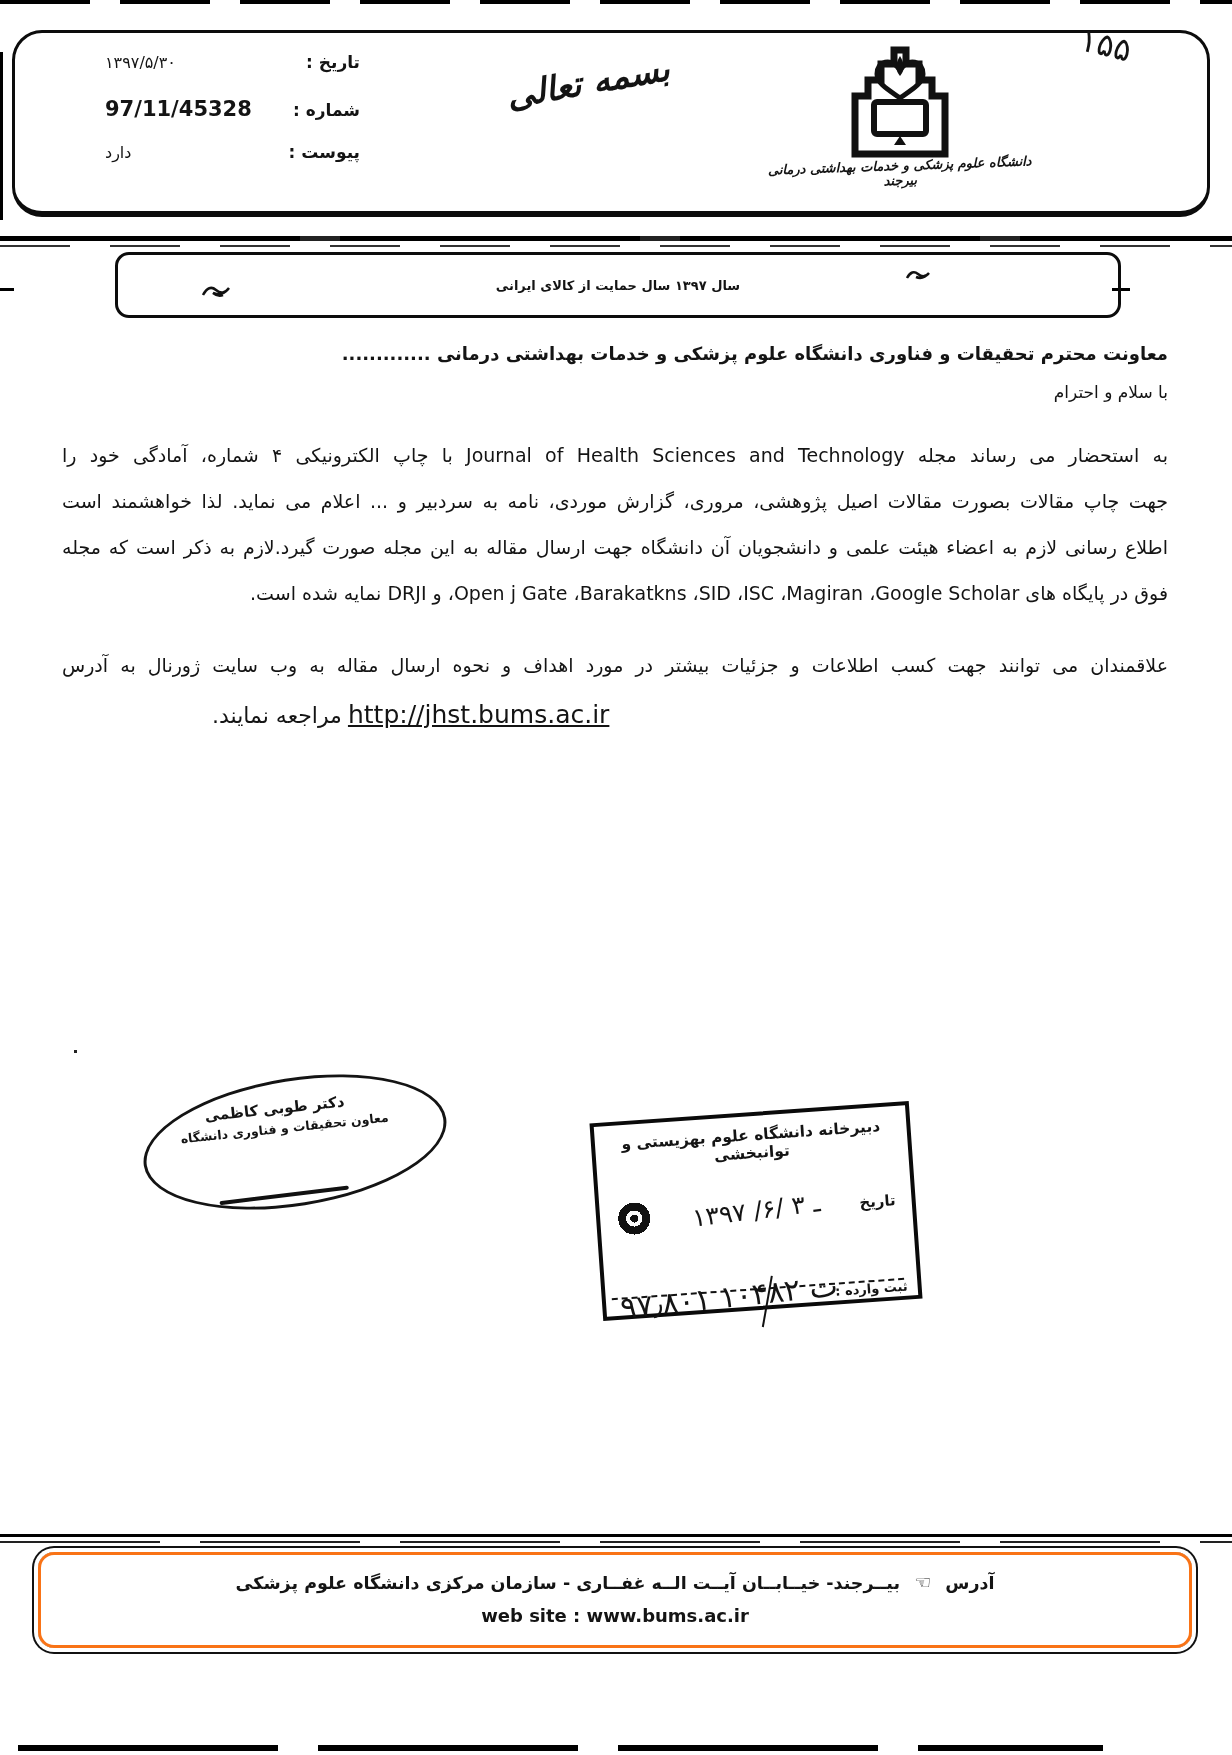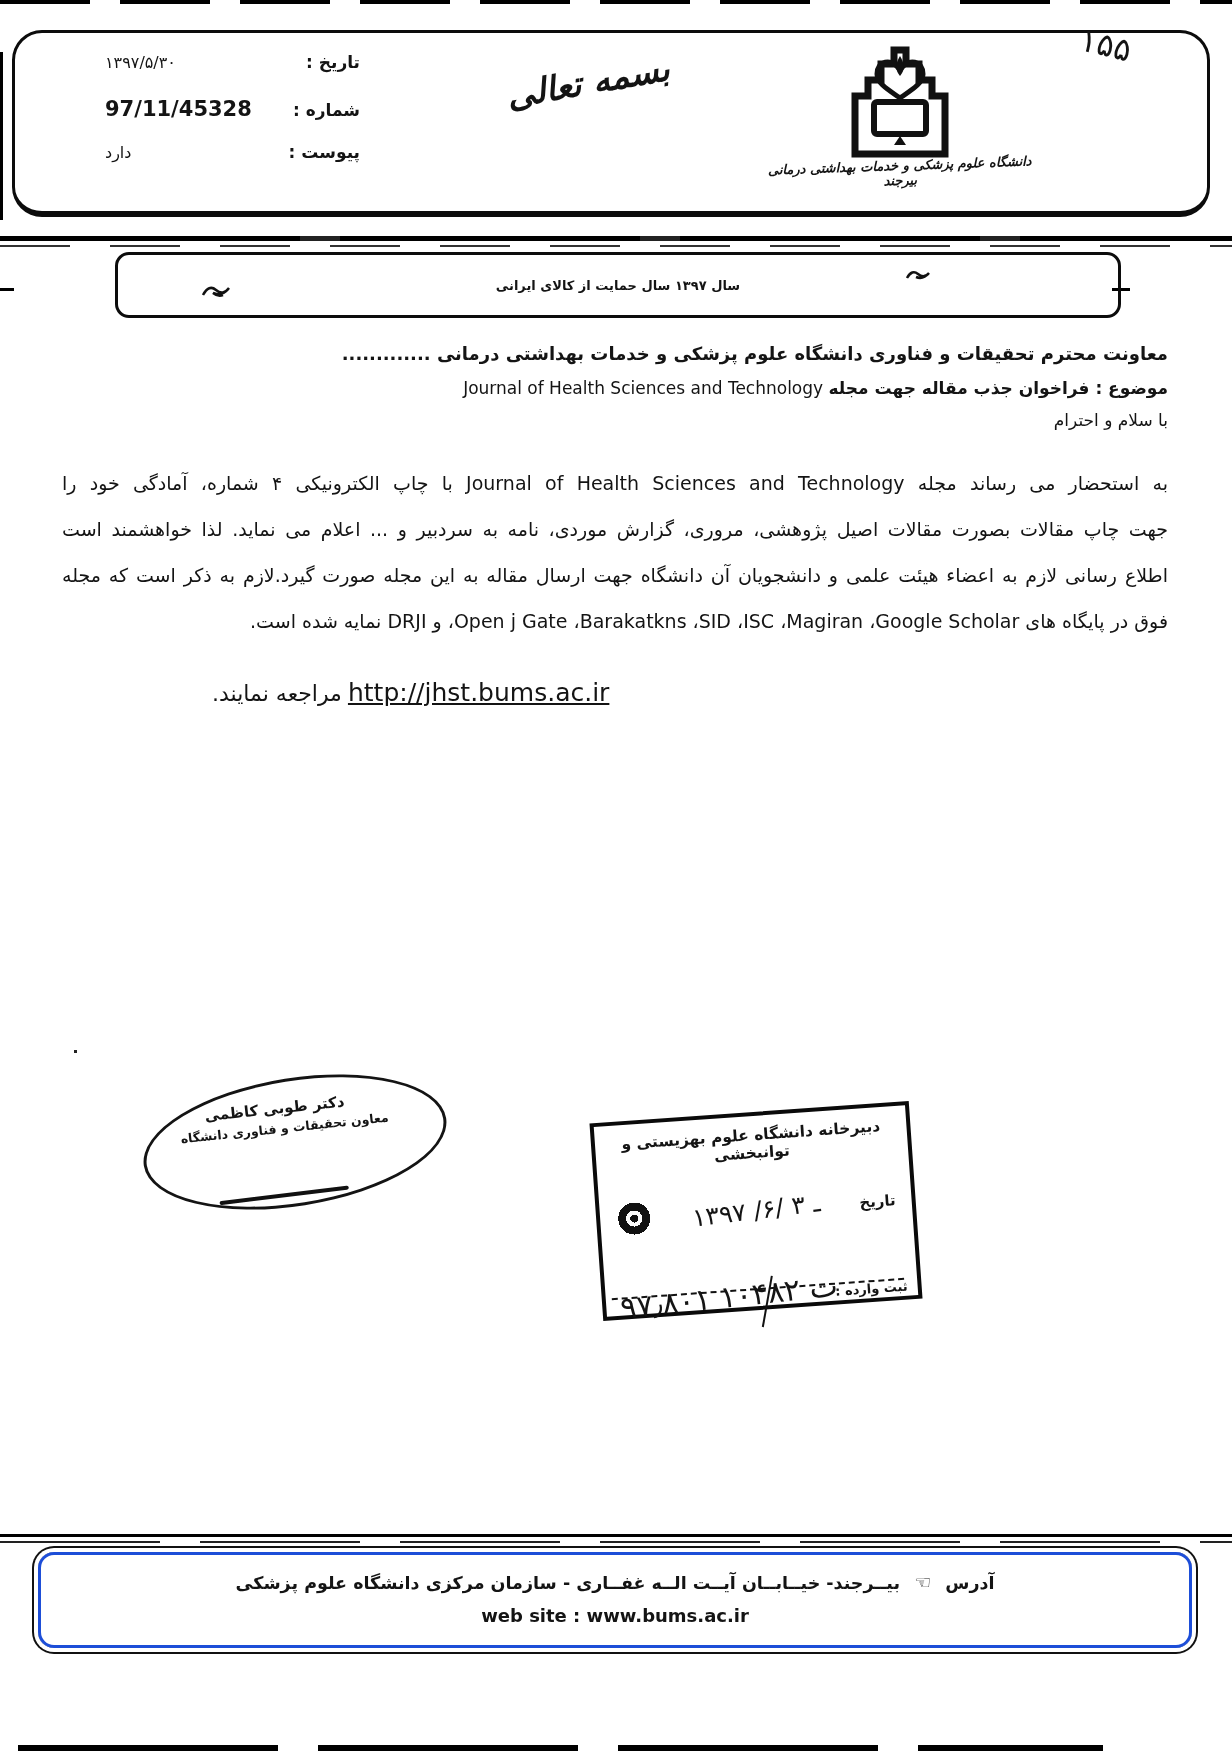--- a/index.html
+++ b/index.html
@@ -84,21 +84,21 @@
   .rs-reg-label{position:absolute;right:10px;bottom:2px;font-weight:bold;font-size:13px;}
   .rs-reg-val{position:absolute;left:14px;bottom:-6px;font-size:30px;direction:ltr;
     transform:rotate(-2deg);letter-spacing:3px;}
   .rs-cross{position:absolute;left:160px;bottom:-22px;width:2px;height:52px;background:#111;
     transform:rotate(14deg);}
   
   .frule1{position:absolute;top:1534px;left:0;width:100%;height:3px;background:#000;}
   .frule2{position:absolute;top:1541px;left:0;width:100%;height:2px;
     background:repeating-linear-gradient(90deg,#222 0 160px,transparent 160px 200px);}
   .footer-box{position:absolute;left:38px;top:1552px;width:1154px;height:96px;
-    border:3px solid #1d4ed8;border-radius:16px;box-shadow:0 0 0 4px #fff,0 0 0 6px #111;
+    border:3px solid #f97316;border-radius:16px;box-shadow:0 0 0 4px #fff,0 0 0 6px #111;
     text-align:center;direction:rtl;box-sizing:border-box;}
   .f-line1{margin-top:16px;font-weight:bold;font-size:17.5px;}
   .f-line1 .hand{font-size:19px;padding:0 8px;}
   .f-line2{margin-top:12px;font-weight:bold;font-size:18px;direction:ltr;}
 </style>
 </head>
 <body>
 
 <div id="page">
 
@@ -152,34 +152,31 @@
       </svg>
   </div>
   <div class="flourish flourish-r">
     <svg width="26" height="16" viewBox="0 0 26 16">
         <path d="M2,10 q5,-9 11,-4 t11,-1 q-6,7 -13,4" fill="none" stroke="#111" stroke-width="2.5"></path>
       </svg>
   </div>
 
   <div class="letter">
     <div class="addressee">معاونت محترم تحقیقات و فناوری دانشگاه علوم پزشکی و خدمات بهداشتی درمانی .............</div>
-    <div class="subject">
-      <span class="fa">موضوع :  فراخوان جذب مقاله جهت مجله</span>
-      <span class="en">Journal of Health Sciences and Technology</span>
-    </div>
     <div class="greeting">با سلام و احترام</div>
 
     <div class="body1">
       <div class="bline just">به استحضار می رساند مجله Journal of Health Sciences and Technology با چاپ الکترونیکی ۴ شماره، آمادگی خود را</div>
       <div class="bline just">جهت چاپ مقالات بصورت مقالات اصیل پژوهشی، مروری، گزارش موردی، نامه به سردبیر و ... اعلام می نماید. لذا خواهشمند است</div>
       <div class="bline just">اطلاع رسانی لازم به اعضاء هیئت علمی و دانشجویان آن دانشگاه جهت ارسال مقاله به این مجله صورت گیرد.لازم به ذکر است که مجله</div>
       <div class="bline">فوق در پایگاه های Google Scholar،‏ Magiran،‏ ISC،‏ SID،‏ Barakatkns،‏ Open j Gate،‏ و DRJI نمایه شده است.</div>
     </div>
 
     <div class="body2">
+      <div class="bline just">علاقمندان می توانند جهت کسب اطلاعات و جزئیات بیشتر در مورد اهداف و نحوه ارسال مقاله به وب سایت ژورنال به آدرس</div>
       <div class="bline url-line">
         <span class="url">http://jhst.bums.ac.ir</span>
         <span class="url-suffix">مراجعه نمایند.</span>
       </div>
     </div>
   </div>
 
   <div class="dot"></div>
 
   <div class="oval-stamp">

